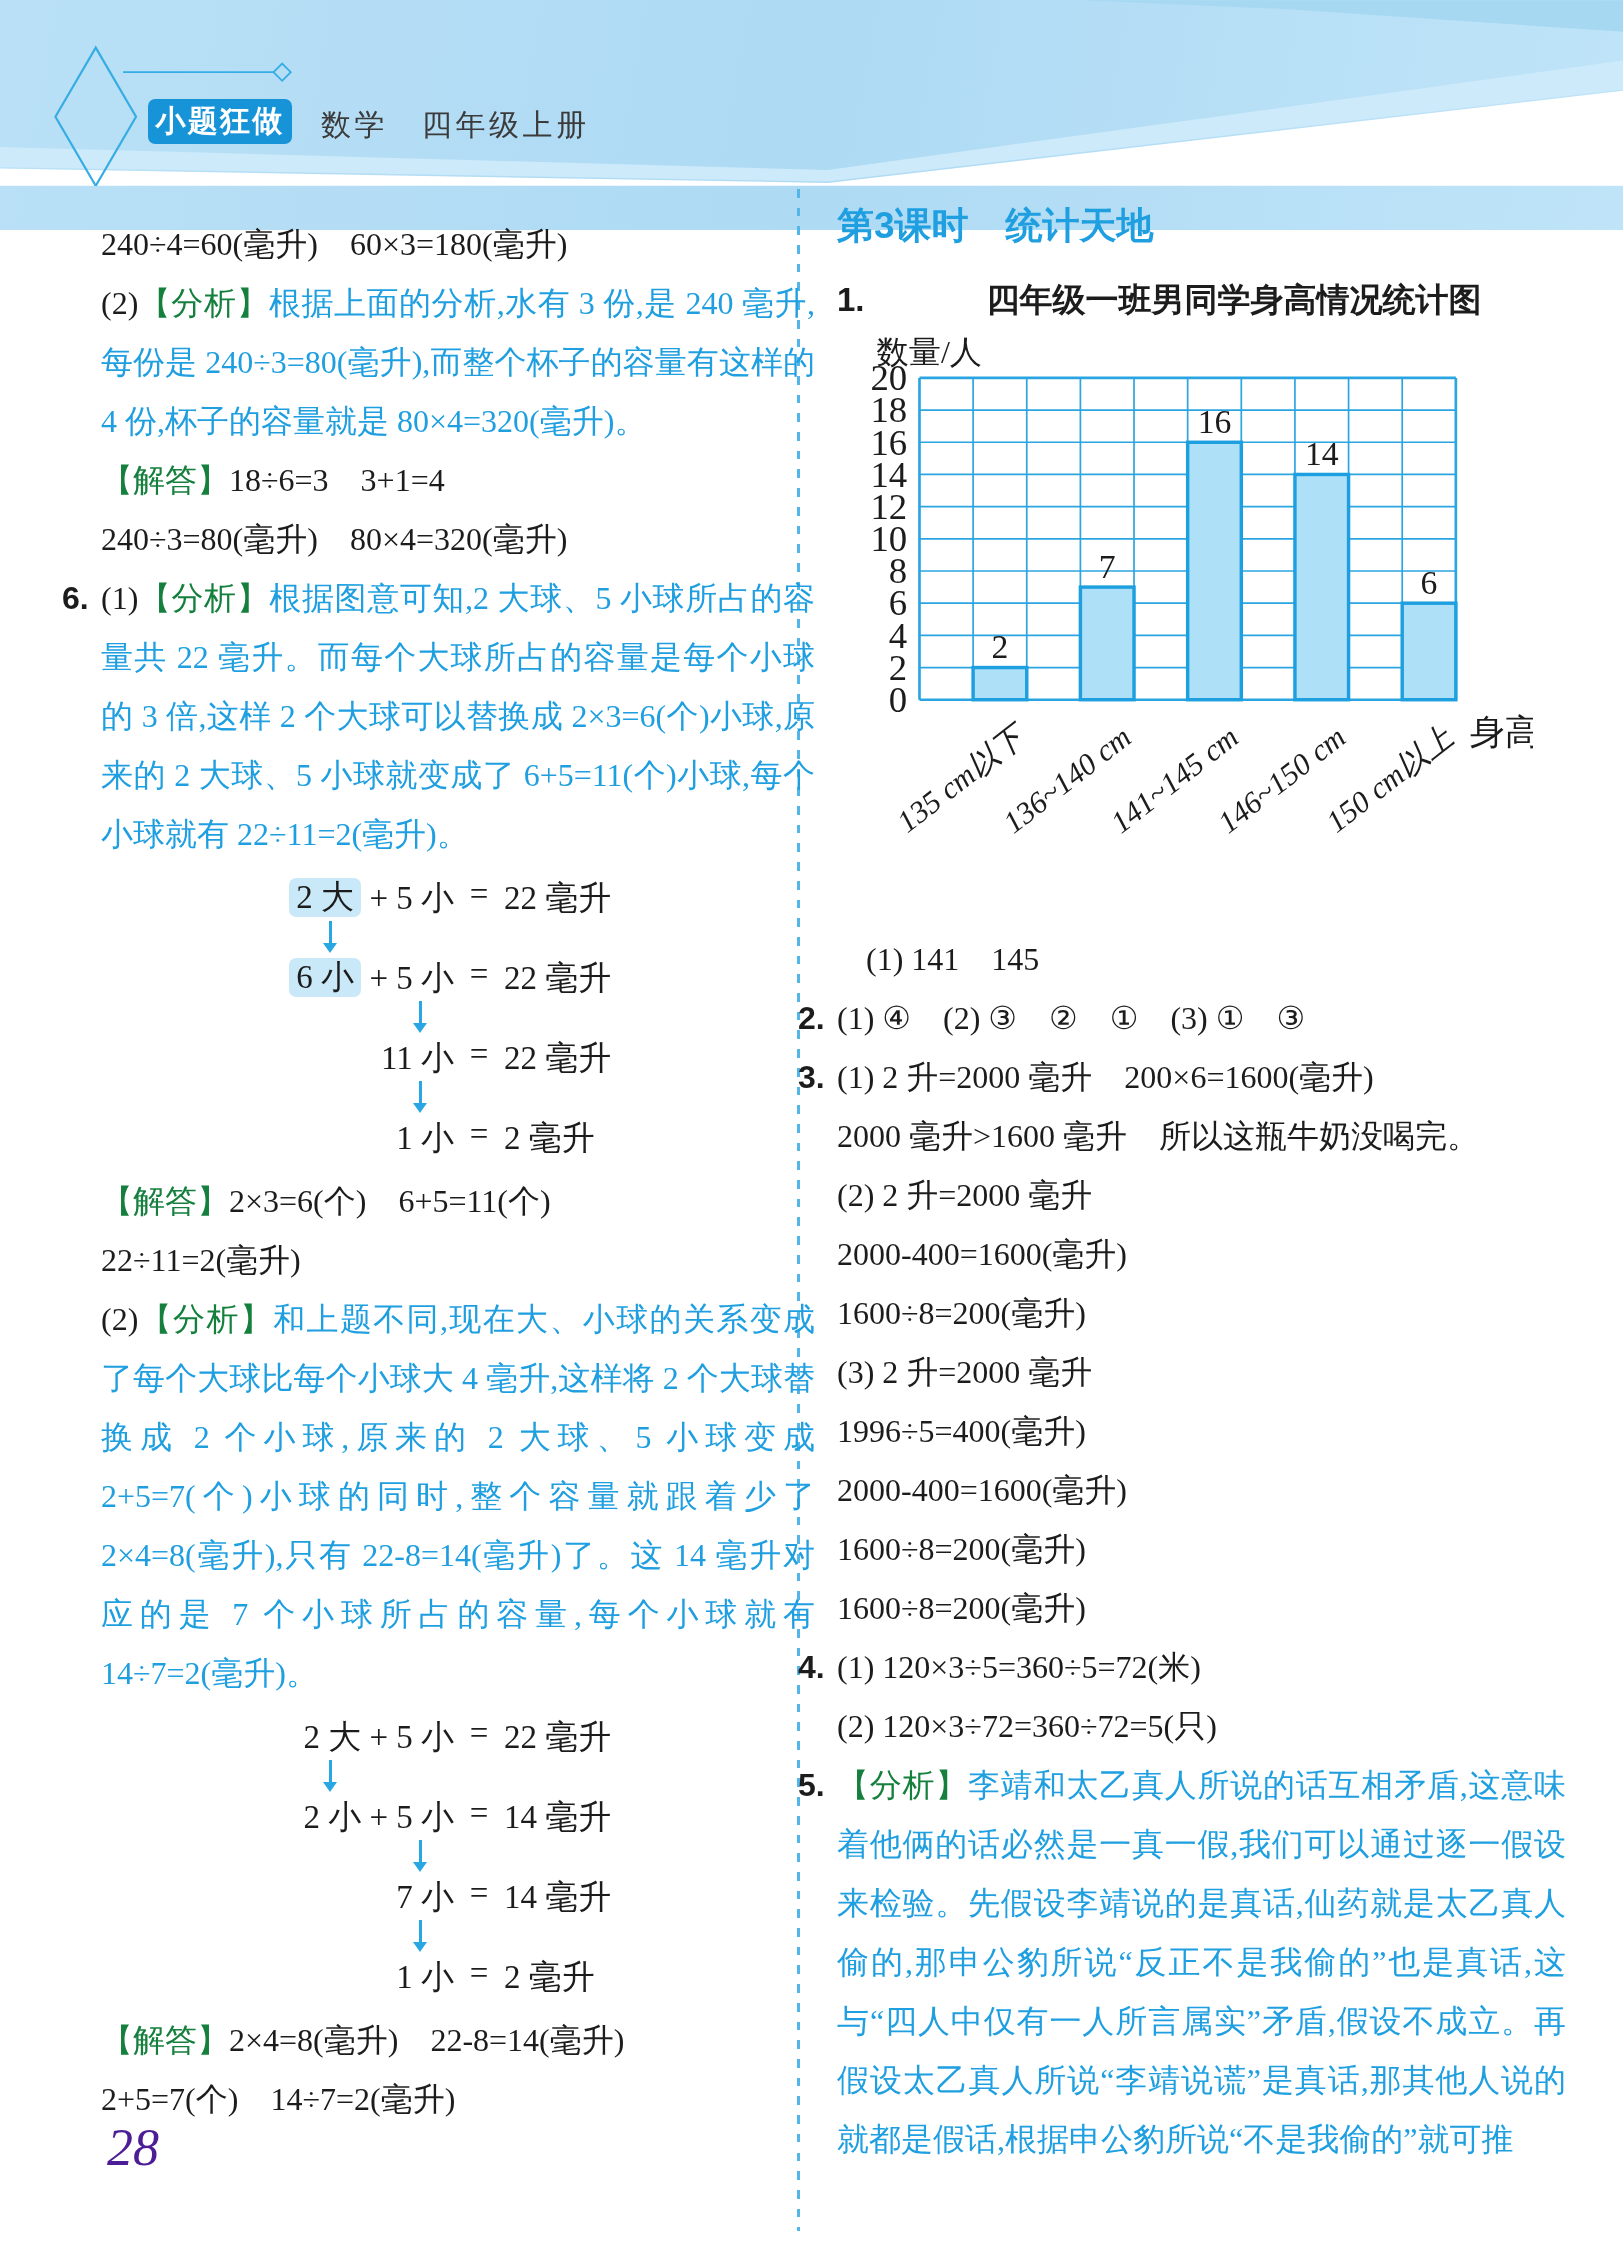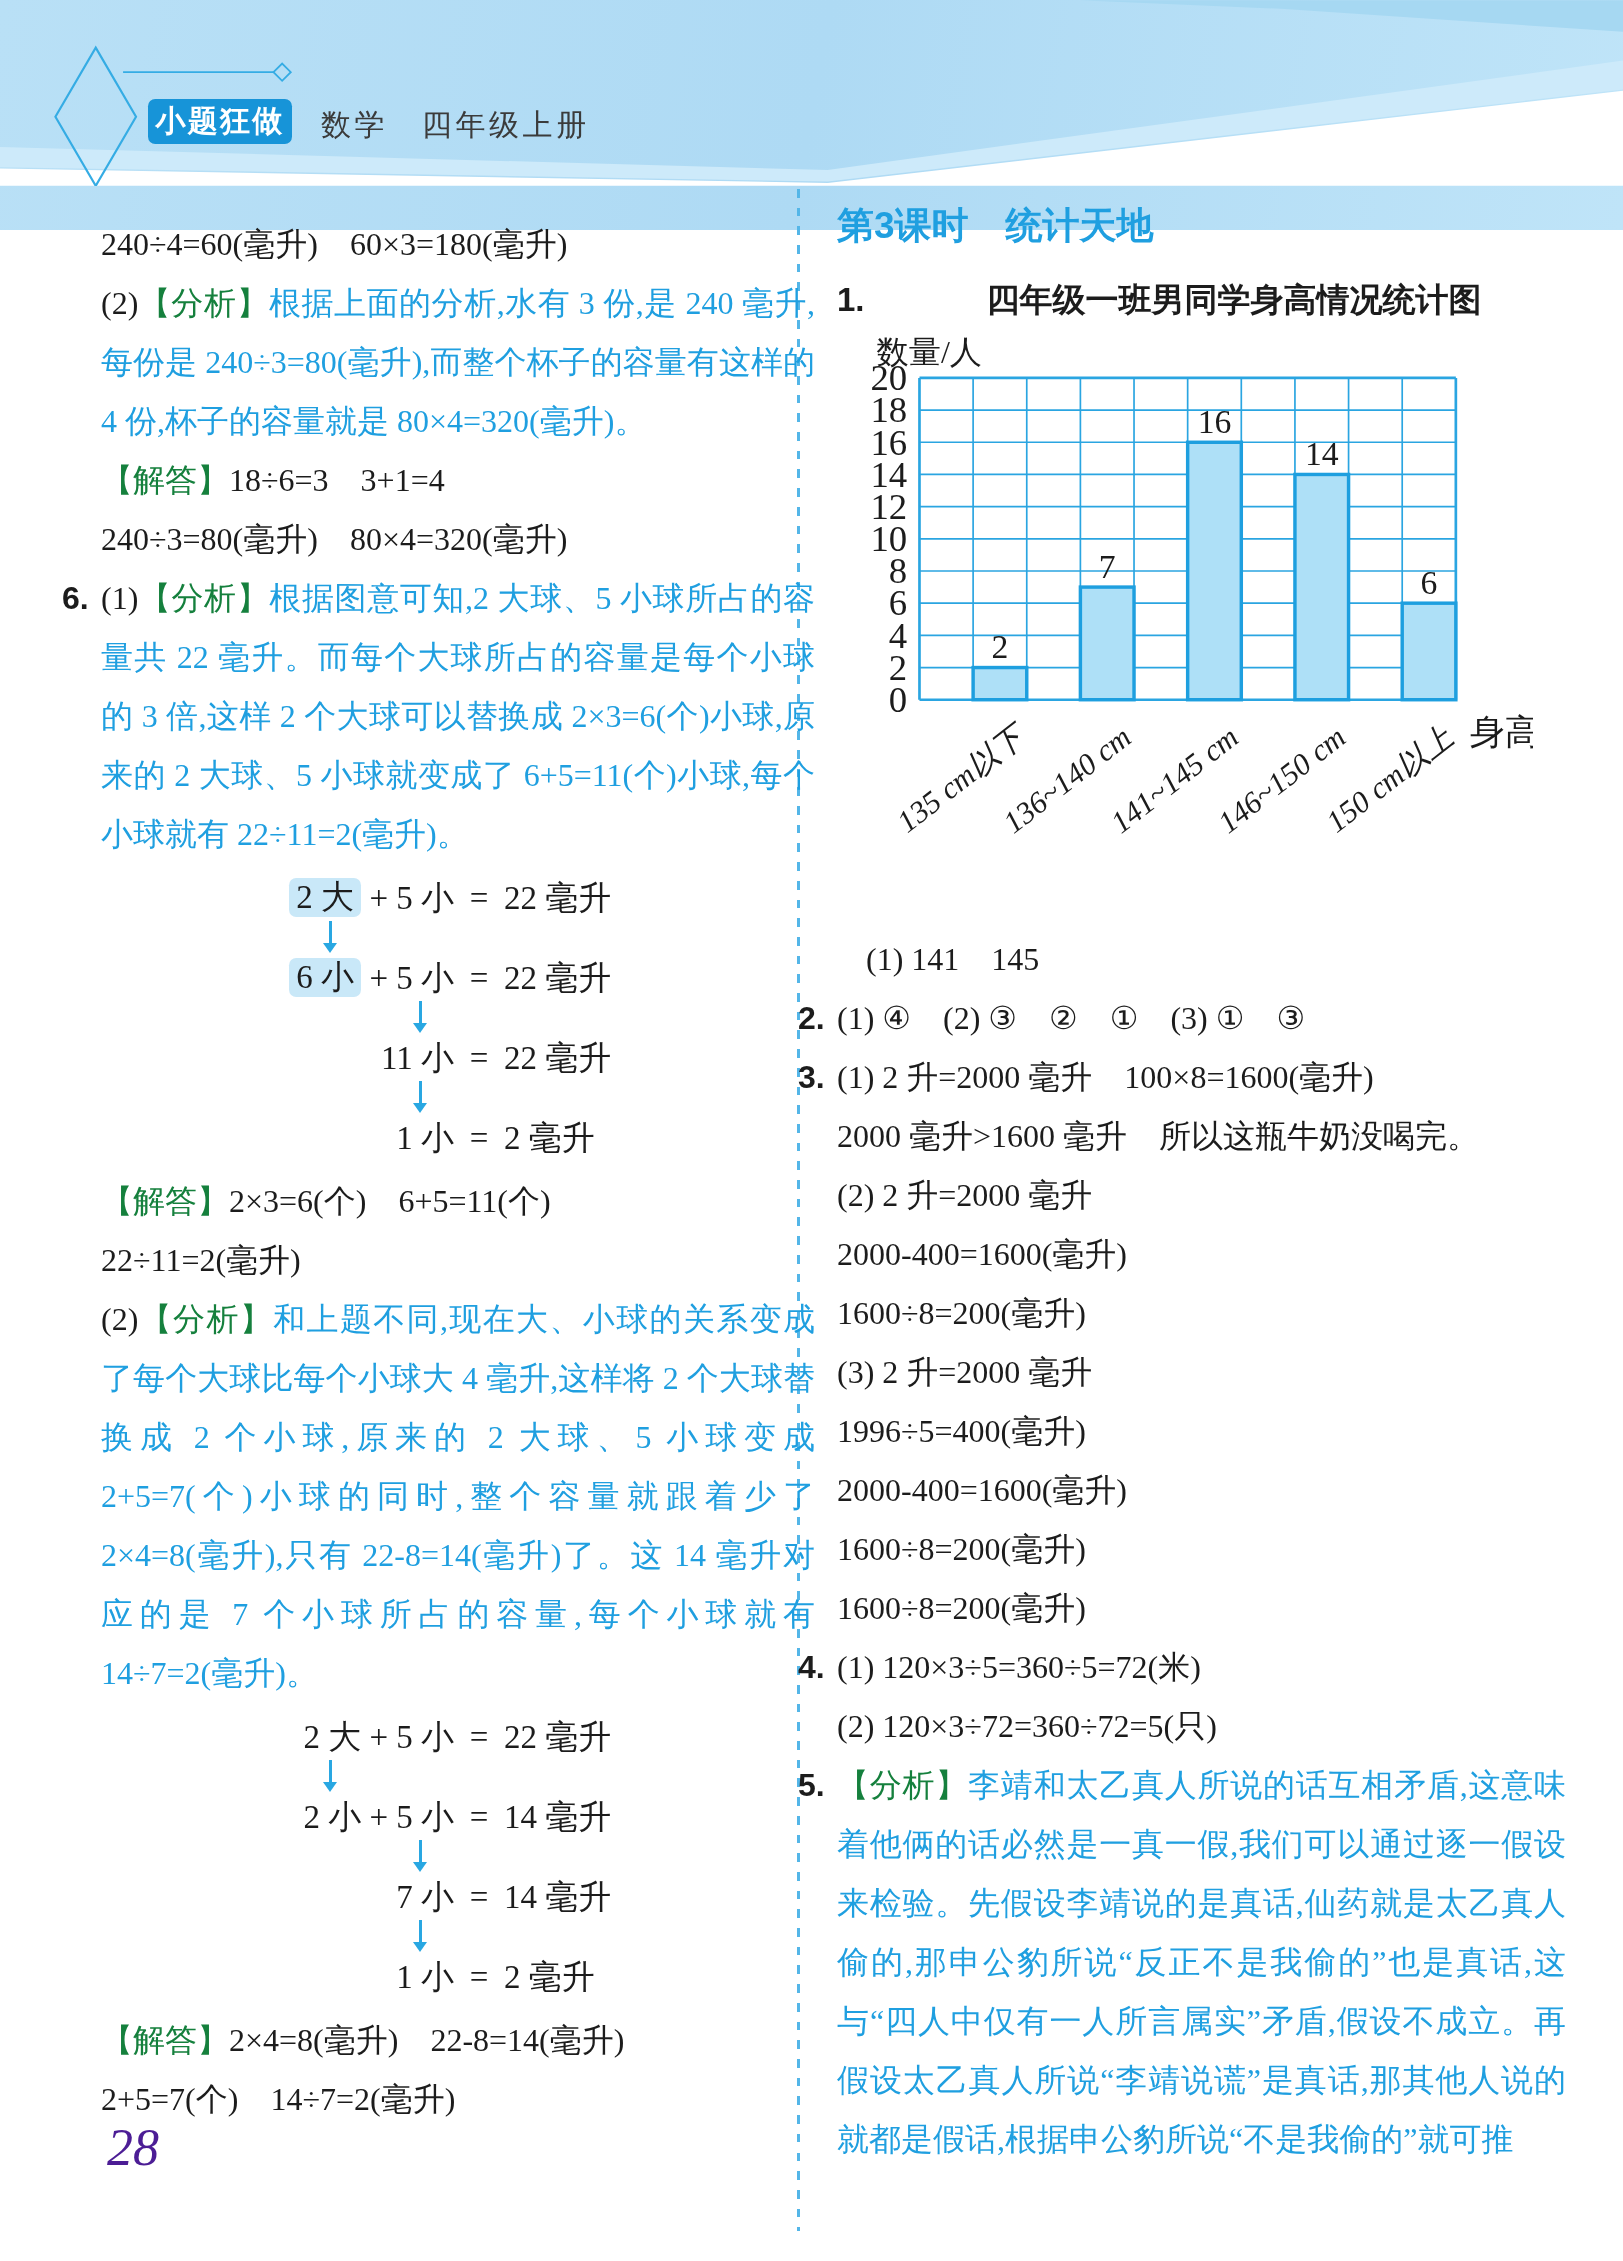--- a/index.html
+++ b/index.html
@@ -25,21 +25,21 @@
     background:repeating-linear-gradient(180deg,#54b6e8 0 8.6px,transparent 8.6px 18.7px);}
   .para{position:relative;font-size:32px;line-height:59px;text-align:justify;}
   .black{color:#1c1c1c;}
   .blue{color:#1f9fe0;}
   .tag{color:#15803d;}
   .num{font-family:"Liberation Sans",sans-serif;font-weight:bold;
     position:absolute;left:-39px;color:#1c1c1c;}
   .indent{padding-left:29px;}
   
   .diagram{margin:11.5px 0 11.5px 108px;width:475px;font-size:33px;}
-  .drow{display:flex;align-items:center;height:45px;}
+  .drow{display:flex;align-items:flex-start;height:45px;}
   .dl{width:245px;text-align:right;white-space:pre;}
   .deq{width:50px;text-align:center;}
   .dr{width:173px;text-align:left;white-space:pre;}
   .hl{background:#c9e8f8;border-radius:7.2px;padding:1.4px 7.2px;}
   .arrow-row{position:relative;height:35px;}
   .arrow{position:absolute;top:0.7px;width:2.9px;height:23px;background:#29a7e2;}
   .arrow::after{content:"";position:absolute;left:-5.8px;top:21.6px;
     border:7.2px solid transparent;border-top:10px solid #29a7e2;}
   
   .section-title{font-family:"Liberation Sans",sans-serif;font-weight:bold;
@@ -200,21 +200,21 @@
         <rect x="610" y="182" width="70" height="294" fill="#aee0f7" stroke="#1e9fdf" stroke-width="4.5"></rect>
         <text x="645" y="170" font-size="44" fill="#1c1c1c" font-family="&quot;Liberation Serif&quot;,&quot;DejaVu Serif&quot;,serif" text-anchor="middle">14</text>
         <text x="679" y="530" font-size="40" fill="#1c1c1c" font-family="&quot;Liberation Serif&quot;,&quot;DejaVu Serif&quot;,serif" text-anchor="end" font-style="italic" transform="rotate(-38 679 530)">146~150 cm</text>
         <rect x="750" y="350" width="70" height="126" fill="#aee0f7" stroke="#1e9fdf" stroke-width="4.5"></rect>
         <text x="785" y="338" font-size="44" fill="#1c1c1c" font-family="&quot;Liberation Serif&quot;,&quot;DejaVu Serif&quot;,serif" text-anchor="middle">6</text>
         <text x="819" y="530" font-size="40" fill="#1c1c1c" font-family="&quot;Liberation Serif&quot;,&quot;DejaVu Serif&quot;,serif" text-anchor="end" font-style="italic" transform="rotate(-38 819 530)">150 cm以上</text>
       </svg></div>
   <div id="right-lines">
       <div class="para indent"><span class="black">(1) 141　145</span></div>
       <div class="para"><span class="num">2.</span><span class="black">(1) ④　(2) ③　②　①　(3) ①　③</span></div>
-      <div class="para"><span class="num">3.</span><span class="black">(1) 2 升=2000 毫升　100×8=1600(毫升)</span></div>
+      <div class="para"><span class="num">3.</span><span class="black">(1) 2 升=2000 毫升　200×6=1600(毫升)</span></div>
       <div class="para"><span class="black">2000 毫升&gt;1600 毫升　所以这瓶牛奶没喝完。</span></div>
       <div class="para"><span class="black">(2) 2 升=2000 毫升</span></div>
       <div class="para"><span class="black">2000-400=1600(毫升)</span></div>
       <div class="para"><span class="black">1600÷8=200(毫升)</span></div>
       <div class="para"><span class="black">(3) 2 升=2000 毫升</span></div>
       <div class="para"><span class="black">1996÷5=400(毫升)</span></div>
       <div class="para"><span class="black">2000-400=1600(毫升)</span></div>
       <div class="para"><span class="black">1600÷8=200(毫升)</span></div>
       <div class="para"><span class="black">1600÷8=200(毫升)</span></div>
       <div class="para"><span class="num">4.</span><span class="black">(1) 120×3÷5=360÷5=72(米)</span></div>

